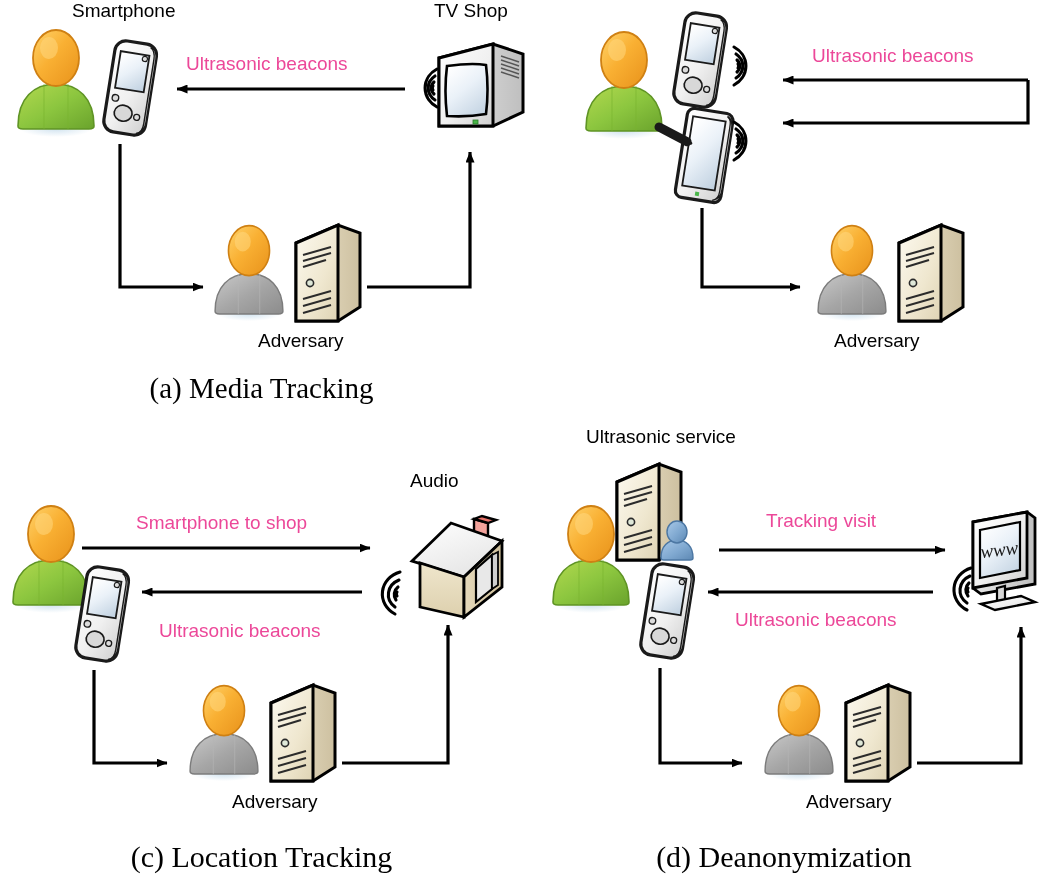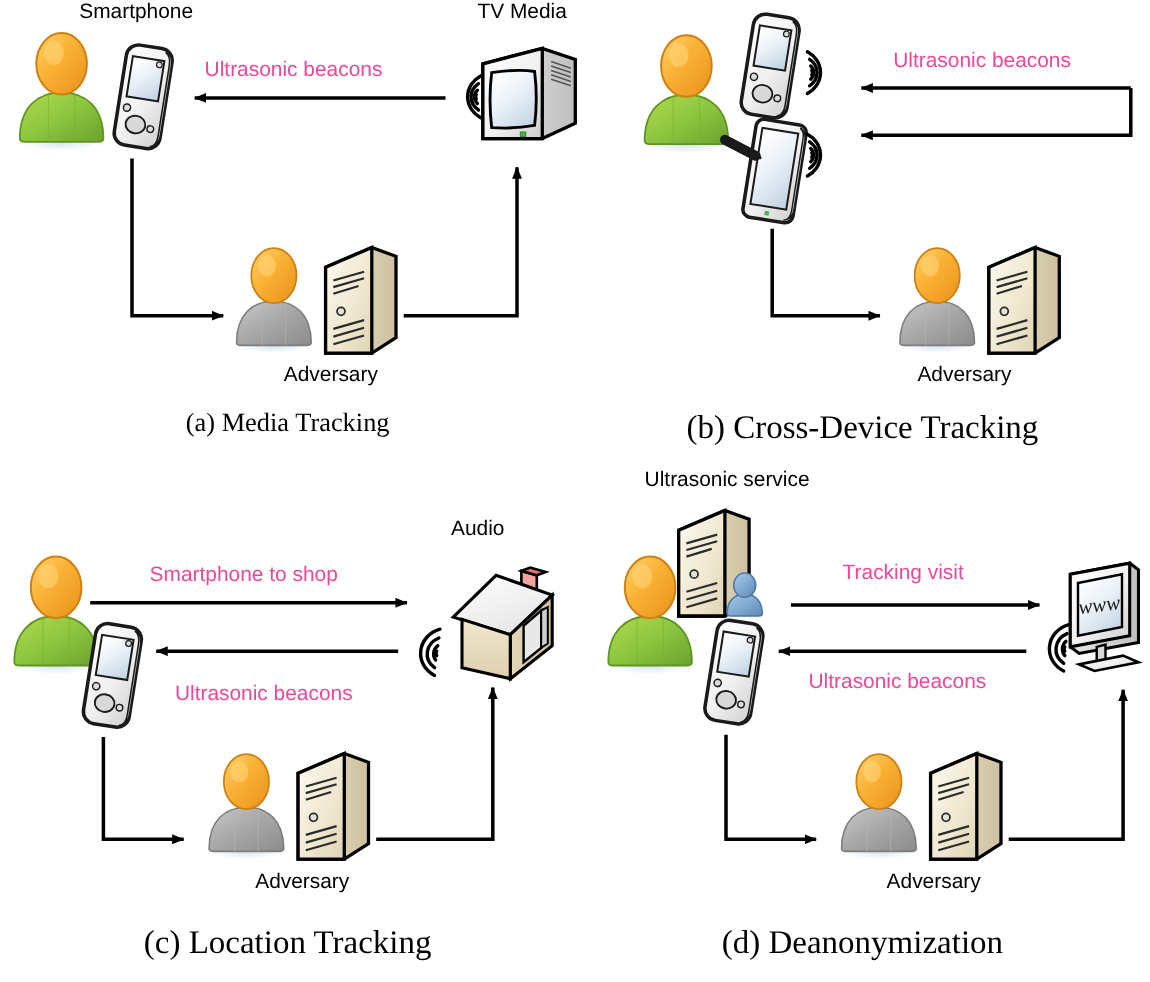--- a/index.html
+++ b/index.html
@@ -111,21 +111,21 @@
       </radialGradient>
       <marker id="arrowHead" markerWidth="11" markerHeight="9" refX="10.5" refY="4.5" orient="auto" markerUnits="userSpaceOnUse">
         <path d="M0,0 L11,4.5 L0,9 Z" fill="#000"></path>
       </marker>
     </defs>
   </svg>
 
   <div class="panel" id="panel-a">
 
     <div class="node-label" style="left:72px; top:0px;">Smartphone</div>
-    <div class="node-label" style="left:434px; top:0px;">TV Media</div>
+    <div class="node-label" style="left:434px; top:0px;">TV Shop</div>
     <div class="edge-label" style="left:186px; top:53px;">Ultrasonic beacons</div>
     <div class="node-label" style="left:258px; top:330px;">Adversary</div>
 
     <svg class="icon abs" style="left:10px; top:26px;" width="92" height="112" viewBox="0 0 92 112">
       <ellipse cx="46" cy="103" rx="36" ry="8" fill="url(#gShadow)"></ellipse>
       <path d="M8,100 C8,72 24,58 46,58 C68,58 84,72 84,100 C84,102 82,103 79,103 L13,103 C10,103 8,102 8,100 Z" fill="url(#gShirt)" stroke="#5f9425" stroke-width="1.6"></path>
       <path d="M34,58 L34,103 M58,58 L58,103" stroke="#79b32f" stroke-width="1" opacity="0.65"></path>
       <ellipse cx="46" cy="32" rx="23" ry="28" fill="url(#gHead)" stroke="#cf8013" stroke-width="1.8"></ellipse>
       <ellipse cx="39" cy="22" rx="9" ry="11" fill="#ffd77e" opacity="0.55"></ellipse>
     </svg>
@@ -457,18 +457,17 @@
     <svg class="icon abs" style="left:0; top:0;" width="522" height="473" viewBox="0 0 522 473">
       <g stroke="#000" stroke-width="3.2" fill="none">
         <line x1="196" y1="130" x2="422" y2="130" marker-end="url(#arrowHead)"></line>
         <line x1="410" y1="172" x2="185" y2="172" marker-end="url(#arrowHead)"></line>
         <polyline points="137,248 137,343 219,343" marker-end="url(#arrowHead)"></polyline>
         <polyline points="394,343 498,343 498,207" marker-end="url(#arrowHead)"></polyline>
       </g>
     </svg>
   </div>
 
-  <div class="abs" style="left:0; top:372px; width:523px; text-align:center; font-family:'Liberation Serif', serif; font-size:24px;">(a)  Media Tracking</div>
-  <div class="abs" style="left:523px; top:372px; width:522px; text-align:center; font-family:'Liberation Serif', serif; font-size:30px;">(b)  Cross-Device Tracking</div>
+  <div class="abs" style="left:0; top:372px; width:523px; text-align:center; font-family:'Liberation Serif', serif; font-size:29px;">(a)  Media Tracking</div>
   <div class="abs" style="left:523px; top:840px; width:522px; text-align:center; font-family:'Liberation Serif', serif; font-size:30px;">(d)  Deanonymization</div>
   <div class="abs" style="left:0; top:840px; width:523px; text-align:center; font-family:'Liberation Serif', serif; font-size:30px;">(c)  Location Tracking</div>
 
 </div>
 
 </body></html>

